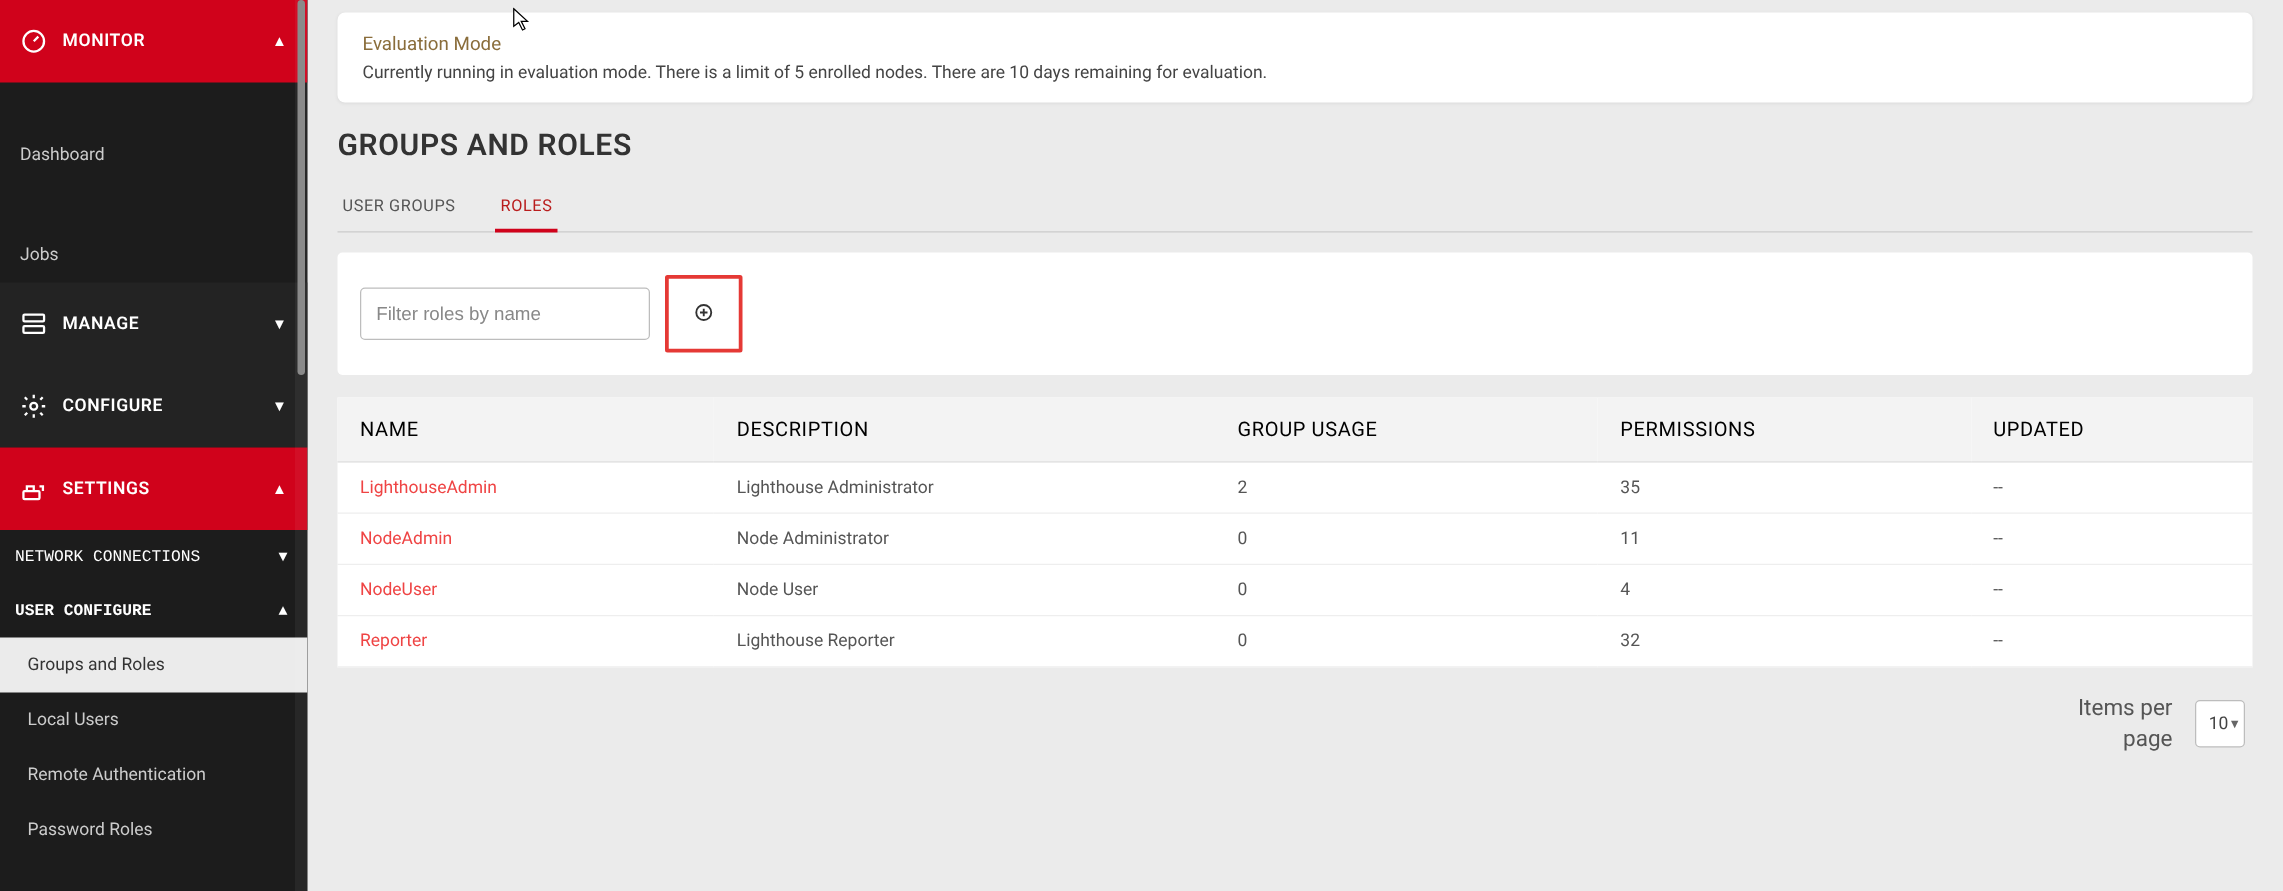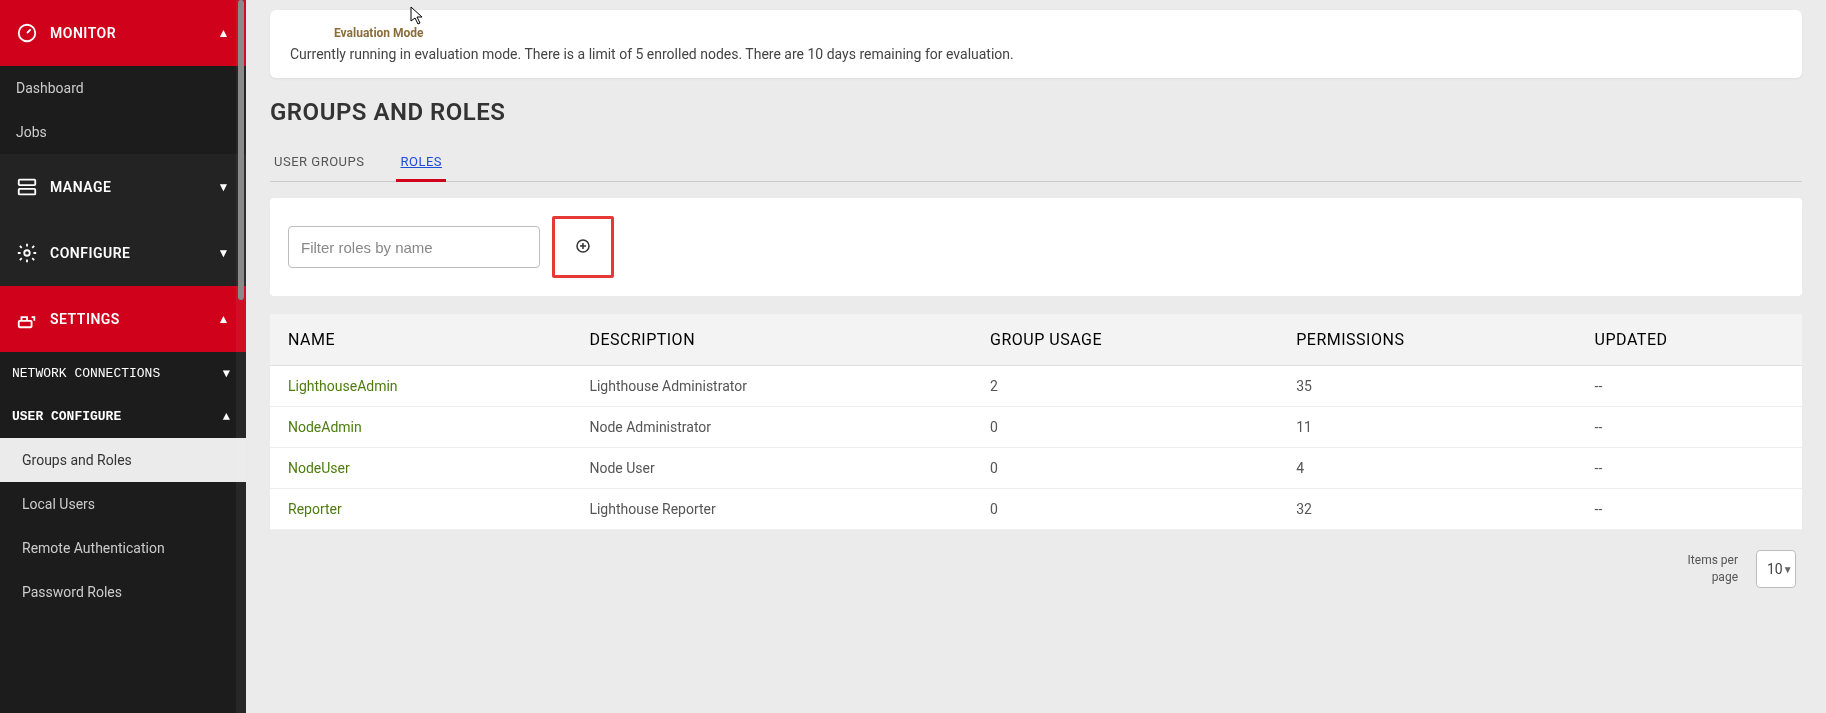--- a/index.html
+++ b/index.html
@@ -55,20 +55,21 @@
   }
   .nav-section .chevron {
     margin-left: auto;
     font-size: 12px;
   }
   .nav-item {
     padding: 14px 16px 14px 16px;
     color: #ccc;
     cursor: pointer;
     font-size: 14px;
+    margin-top: 36px;
   }
   .nav-subitem {
     padding: 14px 16px 14px 22px;
     color: #ccc;
     cursor: pointer;
     font-size: 14px;
   }
   .nav-subitem.active {
     background: #ebebeb;
     color: #333;
@@ -93,24 +94,23 @@
   }
   .notice {
     background: #fff;
     border-radius: 6px;
     padding: 16px 20px;
     margin-bottom: 20px;
     box-shadow: 0 1px 3px rgba(0,0,0,0.06);
   }
   .notice-title {
     color: #8a6d3b;
-    font-weight: 700;
+    font-weight: 400;
     margin-bottom: 6px;
-    font-size: 12px;
-    margin-left: 44px;
+    font-size: 15px;
   }
   .notice-body {
     color: #444;
     font-size: 14px;
   }
   .page-title {
     font-size: 24px;
     font-weight: 600;
     letter-spacing: 0.5px;
     color: #333;
@@ -125,36 +125,35 @@
   .tab {
     padding: 10px 4px;
     font-size: 13px;
     letter-spacing: 0.5px;
     color: #555;
     cursor: pointer;
     border-bottom: 3px solid transparent;
     margin-bottom: -1px;
   }
   .tab.active {
-    color: #1d4ed8;
+    color: #b91c1c;
     border-bottom-color: #d0021b;
-    text-decoration: underline;
     text-align: center;
   }
   .filter-card {
     background: #fff;
     border-radius: 4px;
     padding: 18px;
     display: flex;
     align-items: center;
     gap: 12px;
     margin-bottom: 18px;
   }
   .filter-input {
-    width: 252px;
+    width: 232px;
     height: 42px;
     border: 1px solid #bdbdbd;
     border-radius: 4px;
     padding: 0 12px;
     font-size: 15px;
     color: #555;
   }
   .filter-input::placeholder { color: #888; }
   .add-btn {
     width: 62px;
@@ -182,31 +181,31 @@
     font-size: 16px;
     letter-spacing: 0.5px;
     padding: 16px 18px;
     border-bottom: 1px solid #e0e0e0;
   }
   .table tbody td {
     padding: 12px 18px;
     border-bottom: 1px solid #eee;
     color: #555;
   }
-  .table tbody td.linkcell { color: #4d7c0f; cursor: pointer; }
+  .table tbody td.linkcell { color: #ef4444; cursor: pointer; }
   .pager {
     display: flex;
     justify-content: flex-end;
     align-items: center;
     padding: 20px 6px 30px 0;
     gap: 18px;
   }
   .pager-label {
     color: #555;
-    font-size: 12px;
+    font-size: 18px;
     text-align: right;
     line-height: 1.4;
   }
   .pager-select {
     width: 40px;
     height: 38px;
     border: 1px solid #bdbdbd;
     border-radius: 4px;
     background: #fff;
     display: inline-flex;

